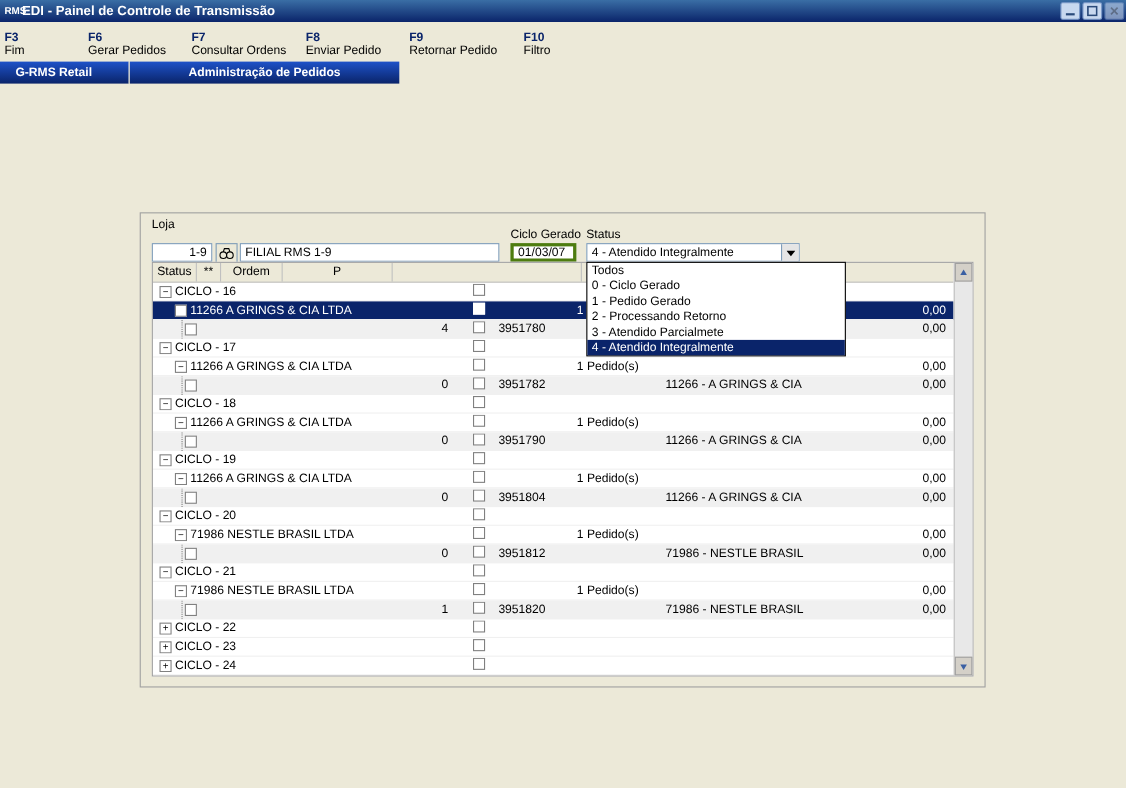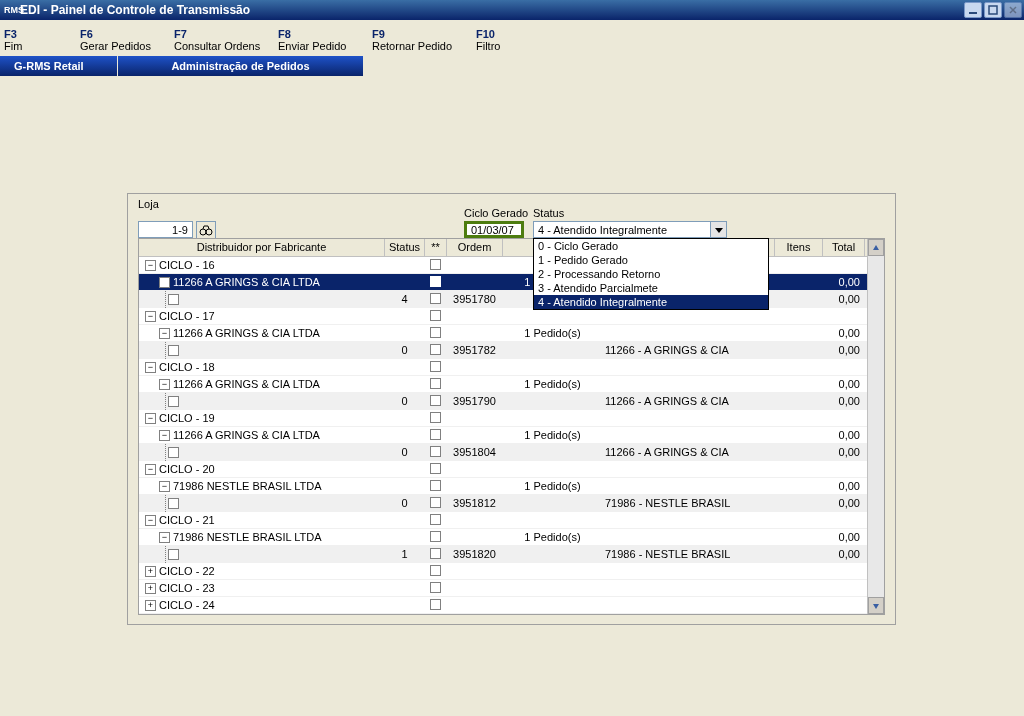--- a/index.html
+++ b/index.html
@@ -331,44 +331,45 @@
     <span class="flabel lab-status">Status</span>
 
     <input class="inpLojaCode" value="1-9" style="">
     <div class="binoc">
       <svg width="14" height="12" viewBox="0 0 14 12">
         <circle cx="4" cy="7" r="3" fill="none" stroke="#000" stroke-width="1"></circle>
         <circle cx="10" cy="7" r="3" fill="none" stroke="#000" stroke-width="1"></circle>
         <path d="M4 4 L5 1 L9 1 L10 4" fill="none" stroke="#000" stroke-width="1"></path>
       </svg>
     </div>
+    <input class="inpLojaName" value="FILIAL RMS 1-9" style="">
     <input class="inpCiclo" value="01/03/07" style="">
 
     <div class="inpStatus">
       <span>4 - Atendido Integralmente</span>
       <span class="caret">
         <svg viewBox="0 0 8 8">
             <polygon points="0,2 8,2 4,7" fill="#000"></polygon>
           </svg>
       </span>
     </div>
 
     <div class="dropdown" id="status-dd">
+        <div class="opt">Todos</div>
         <div class="opt">0 - Ciclo Gerado</div>
         <div class="opt">1 - Pedido Gerado</div>
         <div class="opt">2 - Processando Retorno</div>
         <div class="opt">3 - Atendido Parcialmete</div>
         <div class="opt sel">4 - Atendido Integralmente</div>
       </div>
   </div>
 
   <div class="gridwrap">
     <div class="gridmain">
       <div class="gridhead">
-        <div class="gh c-dist">Distribuidor por Fabricante</div>
         <div class="gh c-stat">Status</div>
         <div class="gh c-star">**</div>
         <div class="gh c-ord">Ordem</div>
         <div class="gh c-ped">P</div>
         <div class="gh c-prov"></div>
         <div class="gh c-itens">Itens</div>
         <div class="gh c-total">Total</div>
       </div>
       <div class="gridbody" id="gridbody">
           <div class="row">

